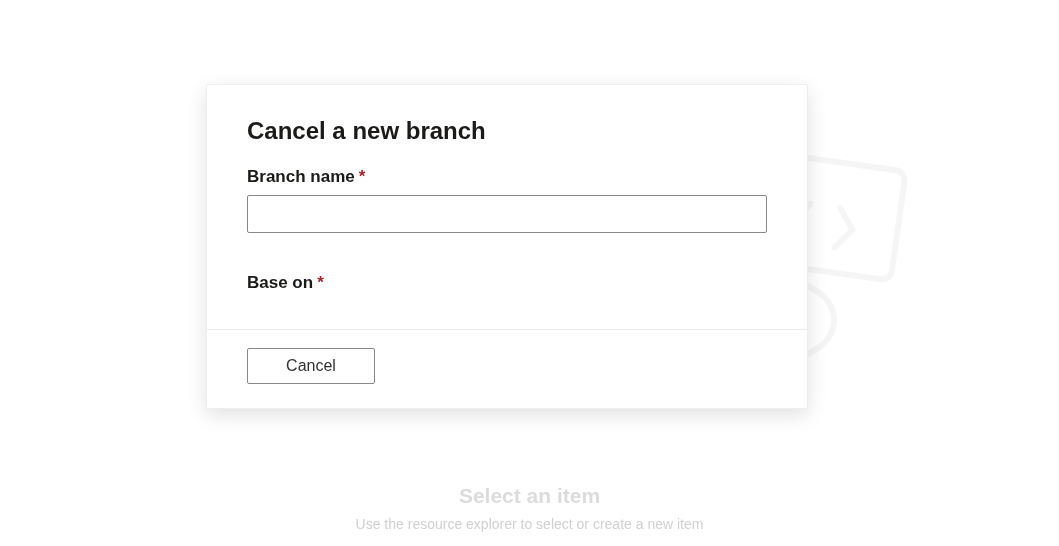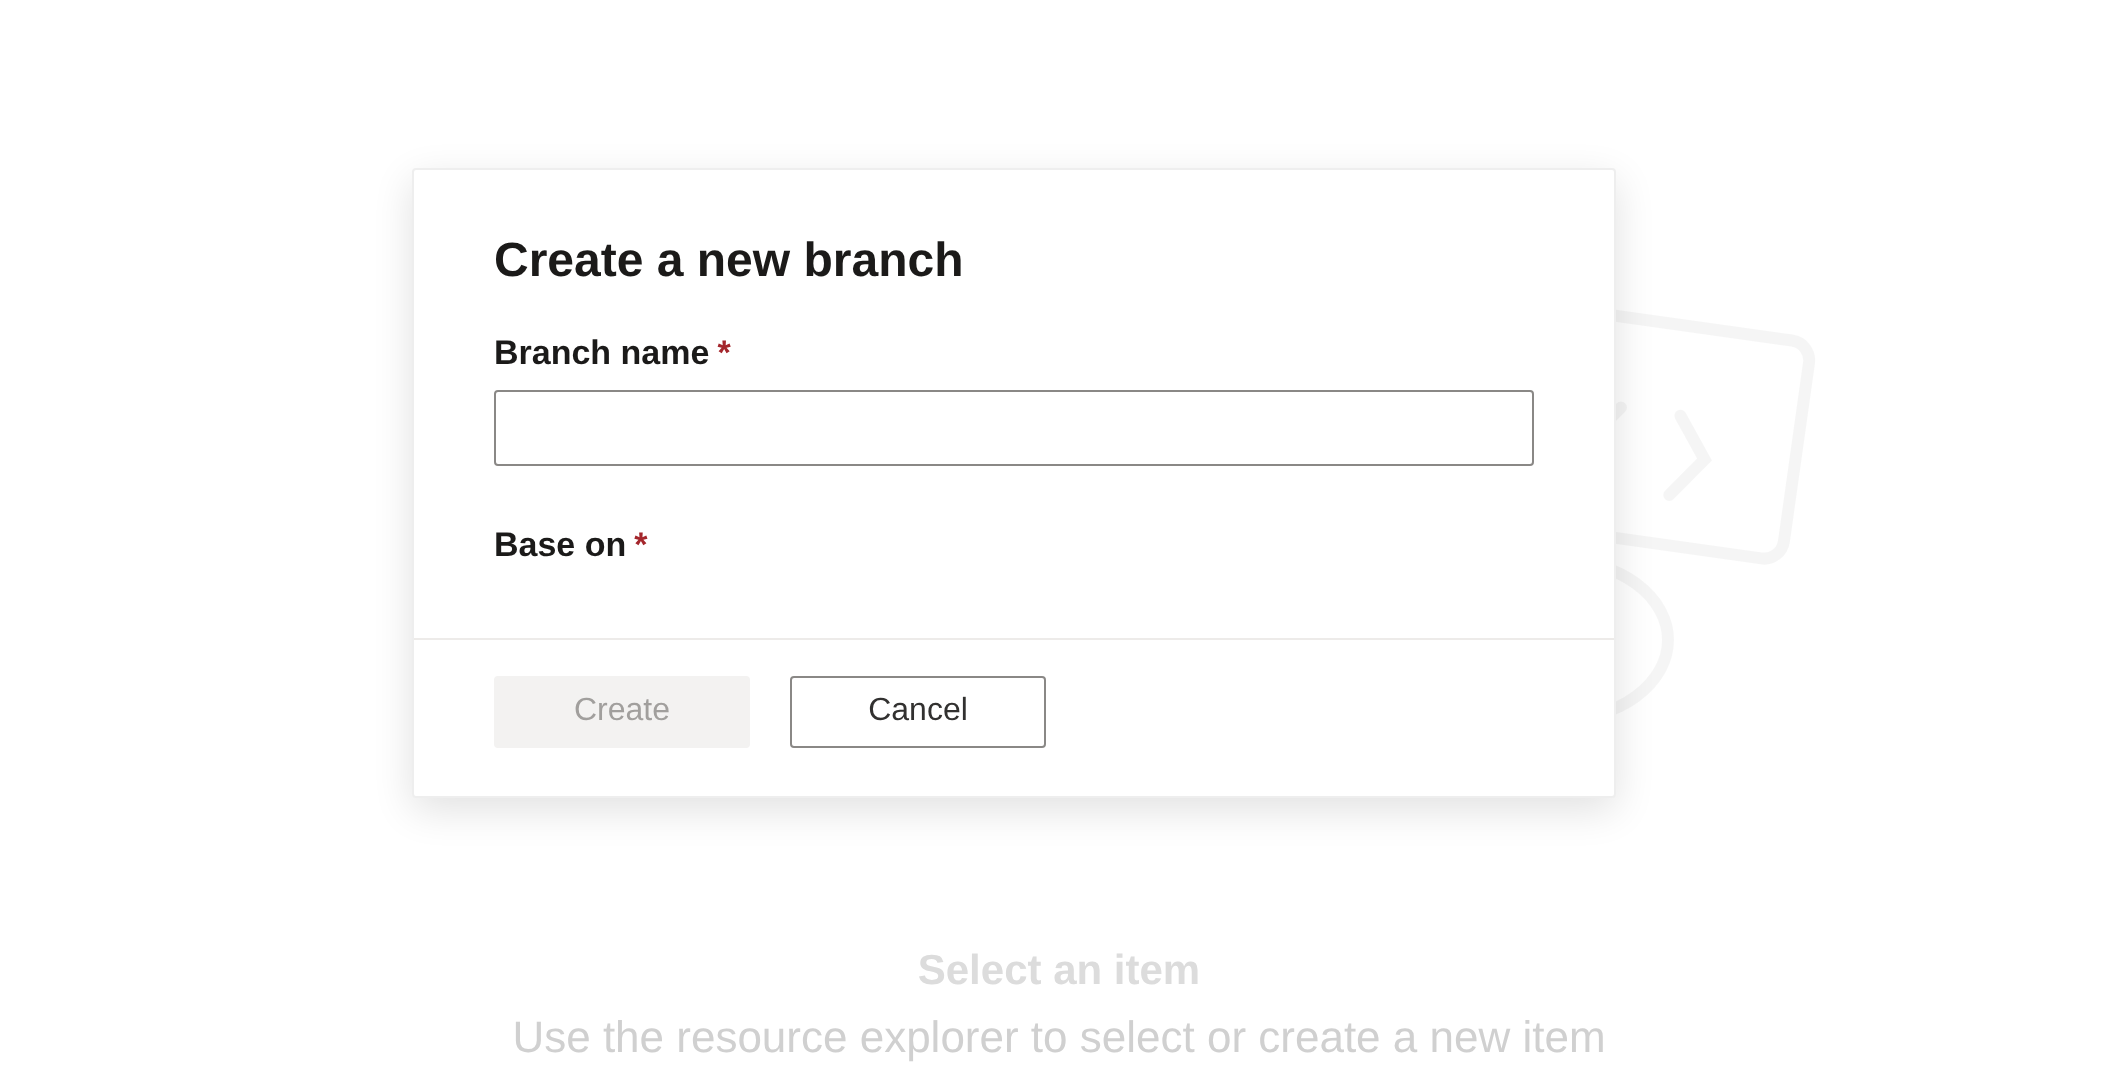--- a/index.html
+++ b/index.html
@@ -1,24 +1,24 @@
 <!DOCTYPE html>
 <html><head>
 <meta charset="utf-8">
 <style>
   html,body{margin:0;padding:0;width:1059px;height:546px;font-family:"Segoe UI",Arial,sans-serif;background:#fff;color:#323130;overflow:hidden;}
   .background{position:absolute;inset:0;display:flex;flex-direction:column;align-items:center;justify-content:flex-end;padding-bottom:14px;}
   .bg-title{font-size:21px;font-weight:600;color:#dcdcdc;margin-bottom:8px;pointer-events:none;}
-  .bg-sub{font-size:22px;color:#d0d0d0;pointer-events:none;}
+  .bg-sub{font-size:14px;color:#d0d0d0;pointer-events:none;}
   .bg-art{position:absolute;top:150px;right:140px;opacity:.35;pointer-events:none;}
 
   .dialog{position:absolute;left:206px;top:84px;width:600px;background:#fff;border:1px solid #eee;border-radius:2px;box-shadow:0 6px 20px rgba(0,0,0,.12);}
   .dialog-body{padding:32px 40px 24px 40px;}
   .dialog-title{font-size:24px;font-weight:600;margin:0 0 22px 0;color:#1b1a19;}
-  .field{margin-bottom:30px;}
+  .field{margin-bottom:40px;}
   .field:last-child{margin-bottom:12px;}
   .label{font-size:17px;font-weight:600;margin-bottom:8px;display:flex;align-items:center;gap:4px;color:#1b1a19;}
   .req{color:#a4262c;}
   .text-input{width:100%;box-sizing:border-box;height:38px;border:1px solid #8a8886;border-radius:2px;padding:0 10px;font-size:16px;background:#fff;}
   .select{width:100%;box-sizing:border-box;height:38px;border:1px solid #8a8886;border-radius:2px;padding:0 10px;display:flex;align-items:center;gap:10px;background:#fff;cursor:pointer;}
   .select-text{flex:1;font-size:16px;color:#323130;}
   .git-icon{display:inline-flex;align-items:center;justify-content:center;width:18px;height:18px;color:#0078d4;}
   .chevron{color:#605e5c;}
 
   .dialog-footer{border-top:1px solid #edebe9;padding:18px 40px 24px 40px;display:flex;gap:20px;}
@@ -35,35 +35,34 @@
     <path d="M110 55 L95 75 L110 95" transform="rotate(8 120 65)"></path>
     <path d="M140 55 L155 75 L140 95" transform="rotate(8 120 65)"></path>
     <ellipse cx="80" cy="170" rx="55" ry="40"></ellipse>
   </svg>
   <div class="bg-title">Select an item</div>
   <div class="bg-sub">Use the resource explorer to select or create a new item</div>
 </div>
 
 <div class="dialog">
   <div class="dialog-body">
-    <h2 class="dialog-title">Create a new branch</h2>
+    <h2 class="dialog-title">Cancel a new branch</h2>
 
     <div class="field">
       <div class="label">
         <span>Branch name</span>
         <span class="req">*</span>
       </div>
       <input type="text" class="text-input" value="" style="">
     </div>
 
     <div class="field">
       <div class="label">
         <span>Base on</span>
         <span class="req">*</span>
       </div>
     </div>
   </div>
 
   <div class="dialog-footer">
-    <button class="btn btn-primary">Create</button>
     <button class="btn btn-secondary">Cancel</button>
   </div>
 </div>
 
 </body></html>

